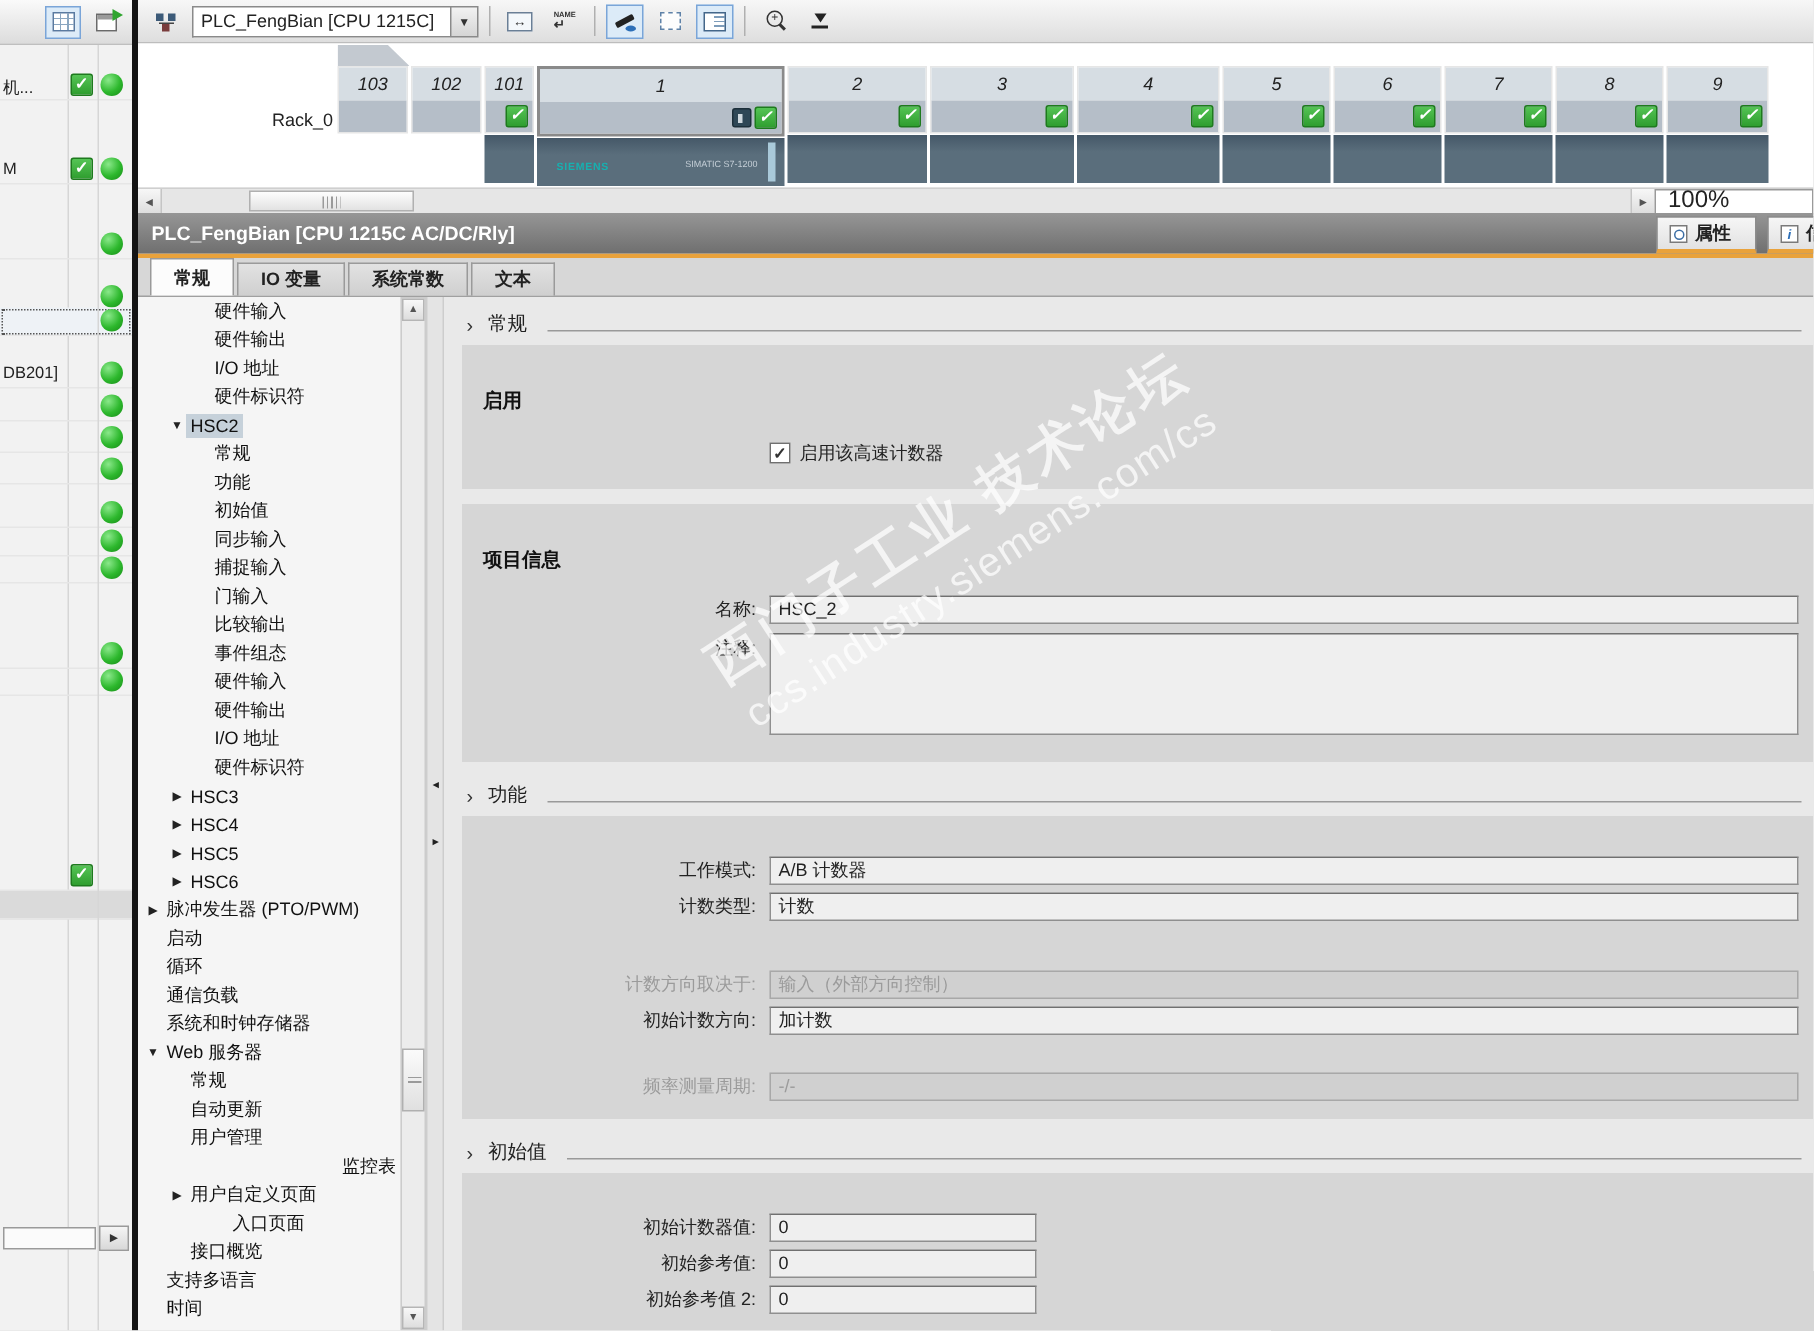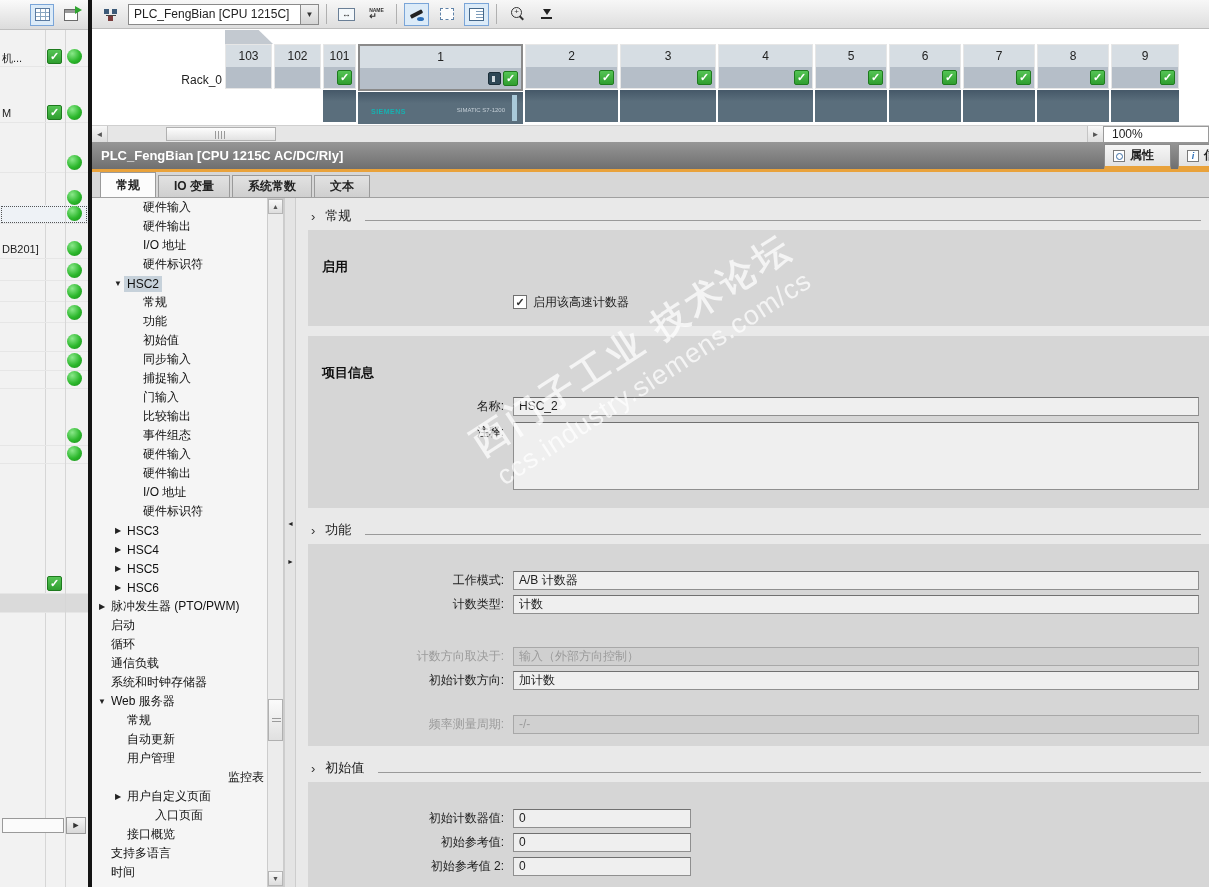--- a/index.html
+++ b/index.html
@@ -83,21 +83,21 @@
   .icon-down::before { content:""; position:absolute; left:2px; top:1px; border-top:6px solid #222;
                        border-left:4px solid transparent; border-right:4px solid transparent; }
   .icon-down::after { content:""; position:absolute; left:0; bottom:2px; width:11px; height:2px; background:#222; }
 
   .canvas { position:absolute; left:0; top:29px; right:0; height:96px; background:#fff; }
   .rack-tab { position:absolute; left:133px; top:1px; width:48px; height:14px; background:#c3c9d0;
               clip-path:polygon(0 0,70% 0,100% 100%,0 100%); }
   .rack-label { position:absolute; left:60px; top:44px; width:70px; text-align:right; font-size:12px; color:#222; }
   .slots { position:absolute; left:133px; top:15px; display:flex; }
   .slot { position:relative; margin-right:2px; }
-  .slot-top { border:1px solid #e6e6e6; }
+  .slot-top { border:1px solid #e6e6e6;font-style:italic; }
   .slot.sel .slot-top { border:2px solid #8a8a8a; }
   .slot-head { height:22px; background:#d6dde3; display:flex; align-items:center; justify-content:center;
                font-size:12px; color:#222; }
   .slot-band { height:21px; background:#b5bec8; display:flex; align-items:center; justify-content:flex-end;
                gap:2px; padding-right:3px; }
   .chip { width:13px; height:13px; background:#2e4756; border:1px solid #1c2f3a; border-radius:2px; position:relative; }
   .chip::before { content:""; position:absolute; left:3px; top:3px; width:3px; height:6px; background:#cfd8de; }
   .slot-mod { height:32px; background:linear-gradient(#46596700,#0000), linear-gradient(#455868,#5a6e7c 35%); margin-top:1px; }
   .slot-mod.none { background:none; }
   .slot-mod.cpu { position:relative; }
@@ -108,21 +108,21 @@
   .dev-hscroll { position:absolute; left:0; top:125px; right:0; height:17px; background:#e6e6e6;
                  border-top:1px solid #cfcfcf; display:flex; align-items:center; }
   .hs-btn { width:16px; height:16px; display:flex; align-items:center; justify-content:center;
             font-size:8px; color:#555; background:linear-gradient(#f7f7f7,#dedede); border-right:1px solid #c5c5c5; }
   .hs-track { position:relative; flex:1; height:16px; }
   .hs-thumb { position:absolute; left:58px; top:1px; width:110px; height:14px; background:linear-gradient(#fdfdfd,#e2e2e2);
               border:1px solid #b0b0b0; }
   .hs-thumb::before { content:""; position:absolute; left:50%; top:3px; width:12px; height:8px; margin-left:-6px;
               background:repeating-linear-gradient(90deg,#9a9a9a 0 1px,#0000 1px 3px); }
   .hs-btn.right { border-left:1px solid #c5c5c5; border-right:none; }
-  .zoombox { width:106px; height:17px; background:#fff; border:1px solid #9a9a9a; font-size:12px; color:#222;
+  .zoombox { width:106px; height:17px; background:#fff; border:1px solid #9a9a9a; font-size:16px; color:#222;
              display:flex; align-items:center; padding-left:8px; }
 
   
   .props { position:absolute; left:92px; top:142px; right:0; bottom:0; }
   .ptitle { position:relative; height:27px; background:linear-gradient(#969696,#6f6f6f); color:#fff;
             font-weight:bold; font-size:13px; display:flex; align-items:center; padding-left:9px; }
   .insp { position:absolute; top:2px; height:25px; display:flex; align-items:center; gap:5px; padding:0 8px;
           background:linear-gradient(#f6f6f6,#e2e2e2); border:1px solid #8c8c8c;
           border-bottom:3px solid #e9a23b; font-size:12px; font-weight:bold; color:#222; }
   .insp.props-tab { left:1012px; width:67px; }

